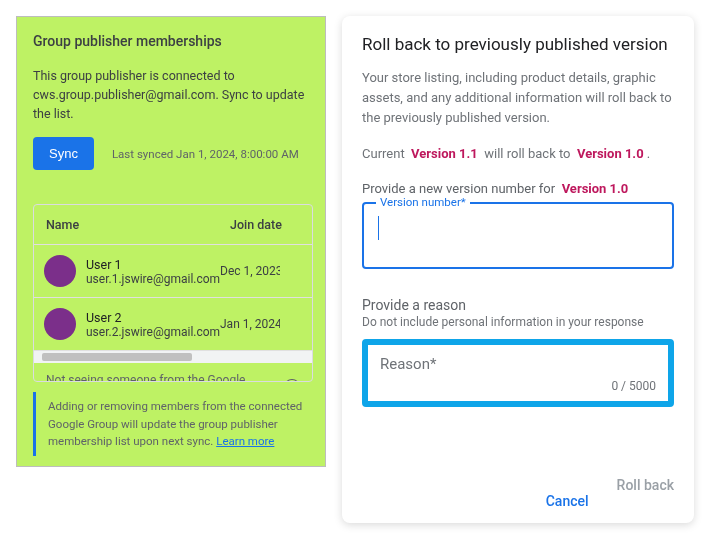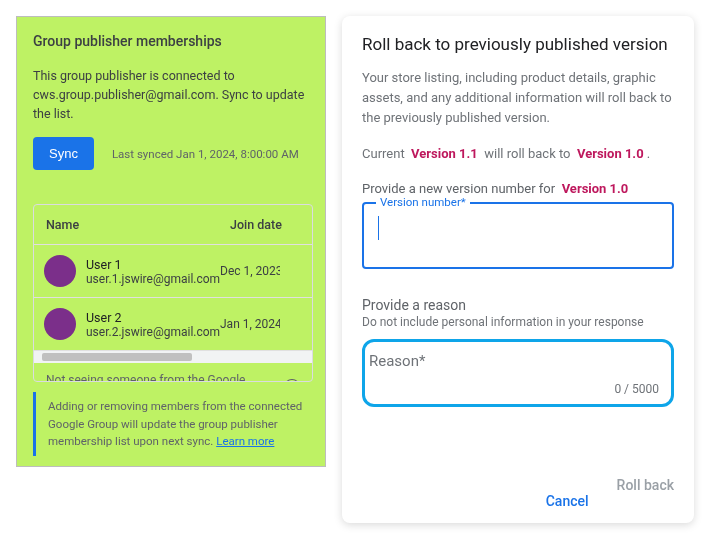--- a/index.html
+++ b/index.html
@@ -235,24 +235,24 @@
     font-size: 14px;
     color: #5f6368;
     margin-bottom: 2px;
   }
   .reason-sub {
     font-size: 12px;
     color: #6f7378;
     margin-bottom: 10px;
   }
   .reason-box {
-    border: 3px solid #0ea5e9;
-    border-radius: 12px;
+    border: 6px solid #0ea5e9;
+    border-radius: 4px;
     height: 68px;
-    padding: 10px 4px;
+    padding: 10px 12px;
     position: relative;
   }
   .reason-placeholder {
     font-size: 15px;
     color: #6f7378;
   }
   .char-count {
     position: absolute;
     right: 12px;
     bottom: 8px;

